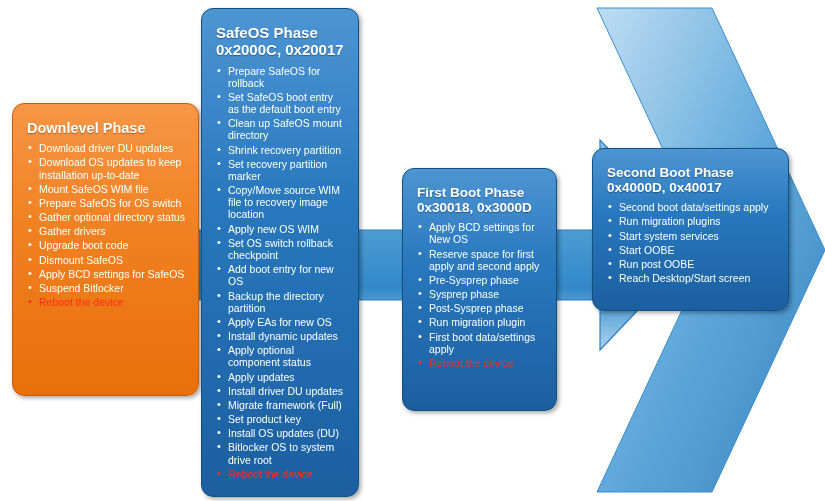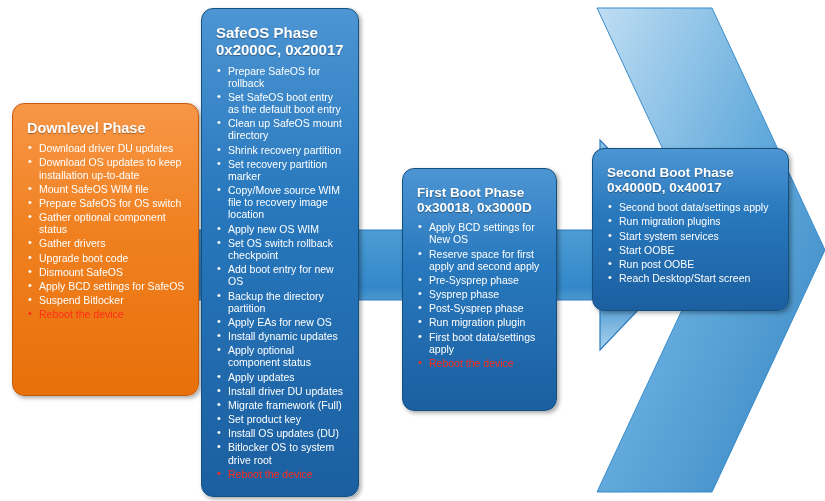--- a/index.html
+++ b/index.html
@@ -144,21 +144,21 @@
 
   <div class="phase" id="phase-downlevel">
     <div class="phase-title">
       <span>Downlevel Phase</span>
     </div>
     <ul class="items">
       <li>Download driver DU updates</li>
       <li>Download OS updates to keep installation up-to-date</li>
       <li>Mount SafeOS WIM file</li>
       <li>Prepare SafeOS for OS switch</li>
-      <li>Gather optional component status</li>
+      <li>Gather optional directory status</li>
       <li>Gather drivers</li>
       <li>Upgrade boot code</li>
       <li>Dismount SafeOS</li>
       <li>Apply BCD settings for SafeOS</li>
       <li>Suspend Bitlocker</li>
       <li class="reboot">Reboot the device</li>
     </ul>
   </div>
 
   <div class="phase" id="phase-safeos">

